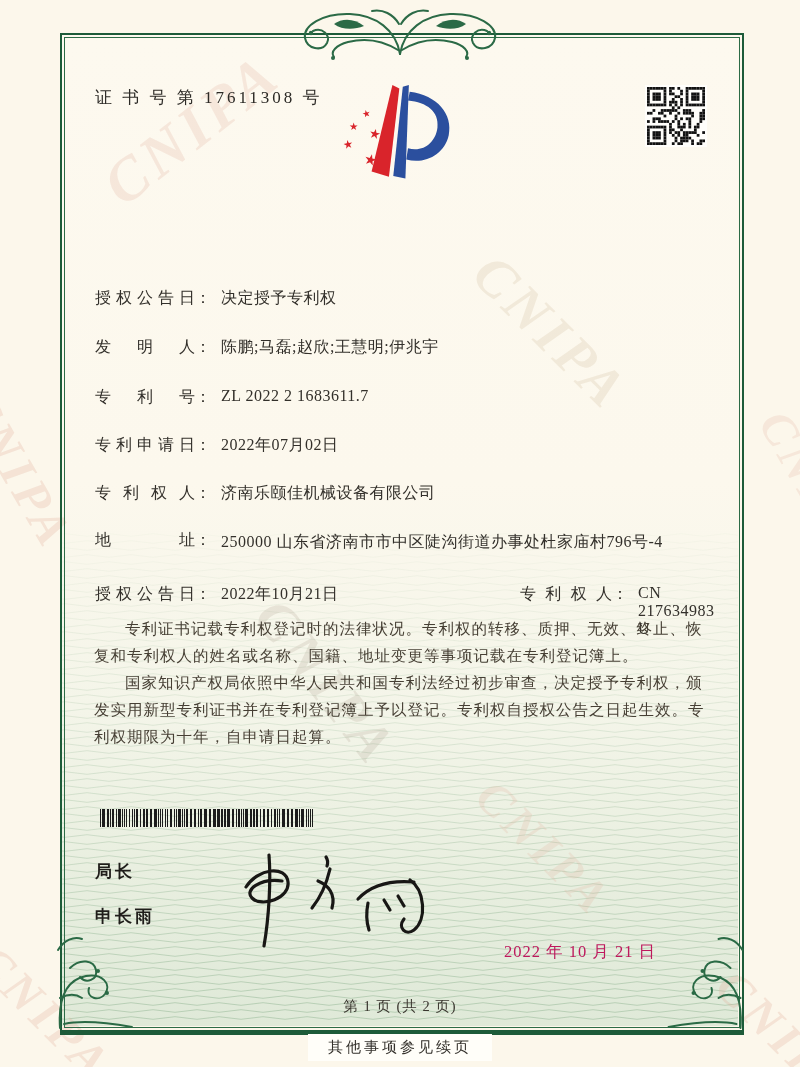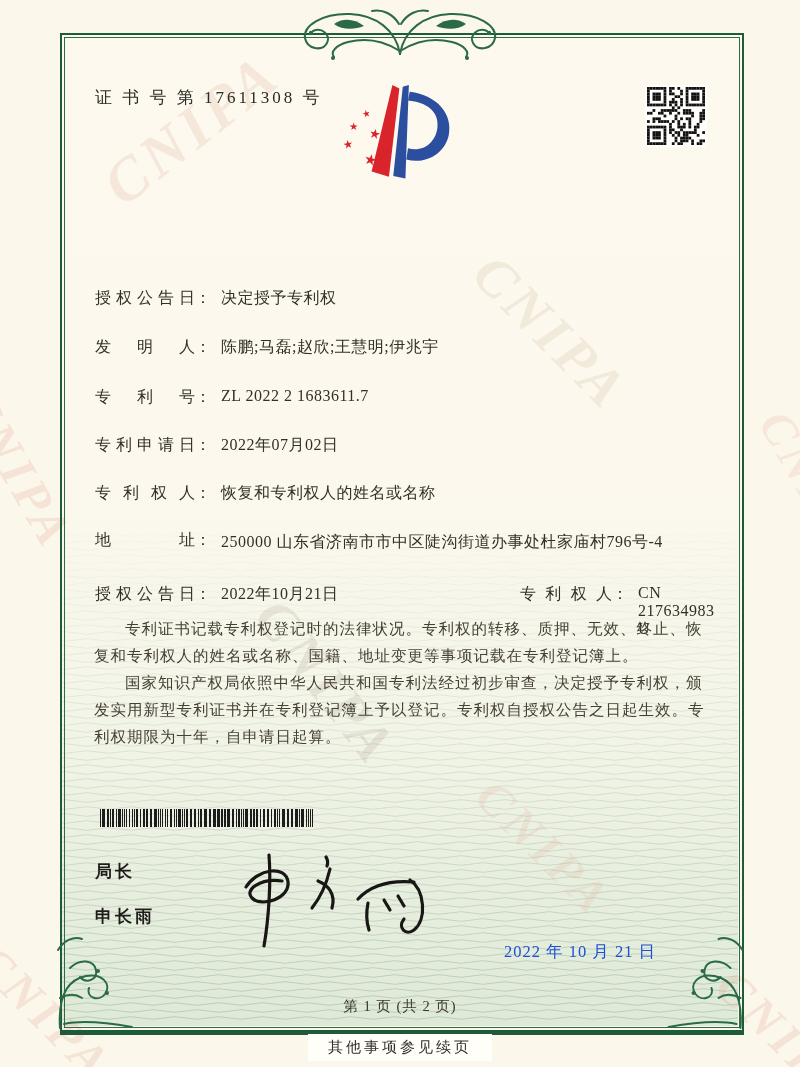--- a/index.html
+++ b/index.html
@@ -36,21 +36,21 @@
          line-height:1.74;letter-spacing:1px;color:#463f34;}
   .paras p{margin:0;text-indent:2em;}
   
   .barcode{position:absolute;left:100px;top:809px;height:18px;white-space:nowrap;font-size:0;}
   .barcode span{display:inline-block;height:100%;background:#1c1c1c;vertical-align:top;}
   
   .signer{position:absolute;left:95px;font-size:17px;font-weight:bold;
           font-family:"Liberation Sans","DejaVu Sans",sans-serif;color:#1f1d1a;letter-spacing:3px;}
   .sig-svg{position:absolute;left:218px;top:845px;}
   .issue-date{position:absolute;left:450px;top:941px;width:260px;text-align:center;
-              font-size:16.5px;letter-spacing:1px;color:#1d4ed8;}
+              font-size:16.5px;letter-spacing:1px;color:#be185d;}
   .page-info{position:absolute;left:0;top:997px;width:100%;text-align:center;
              font-size:14.5px;letter-spacing:1px;color:#3a362f;}
   .footer-note{position:absolute;left:50%;top:1034px;transform:translateX(-50%);
                background:#fffef9;padding:4px 20px;font-size:15px;letter-spacing:3px;color:#33302b;}
 </style>
 </head>
 <body>
 
 <div class="page">
 
@@ -418,21 +418,21 @@
     <span class="val">ZL 2022 2 1683611.7</span>
   </div>
   <div class="row" style="top:435px">
     <span class="lbl">专利申请日</span>
       <span class="colon">：</span>
     <span class="val">2022年07月02日</span>
   </div>
   <div class="row" style="top:483px">
     <span class="lbl">专利权人</span>
       <span class="colon">：</span>
-    <span class="val">恢复和专利权人的姓名或名称</span>
+    <span class="val">济南乐颐佳机械设备有限公司</span>
   </div>
   <div class="row addr" style="top:530px">
     <span class="lbl">地址</span>
       <span class="colon">：</span>
     <span class="val">250000 山东省济南市市中区陡沟街道办事处杜家庙村796号-4</span>
   </div>
   <div class="row" style="top:584px;width:620px">
     <span class="lbl">授权公告日</span>
       <span class="colon">：</span>
     <span class="val">2022年10月21日</span>

